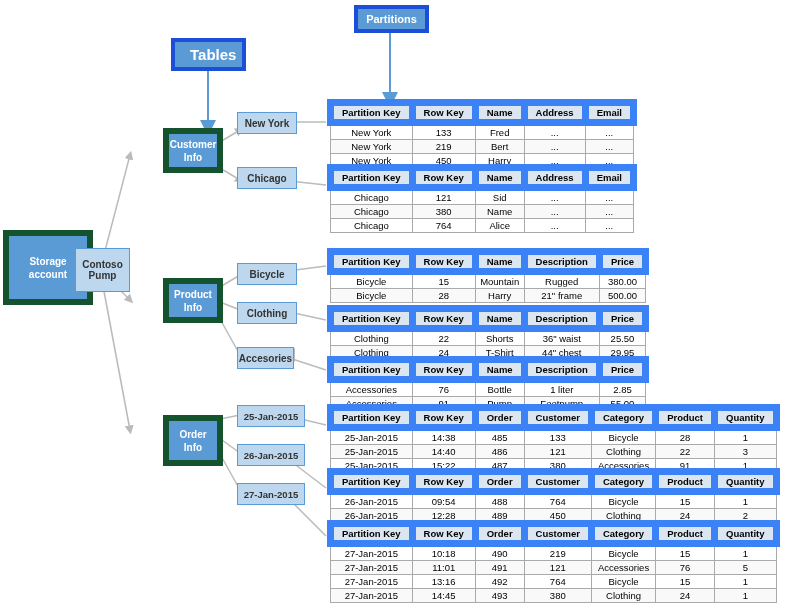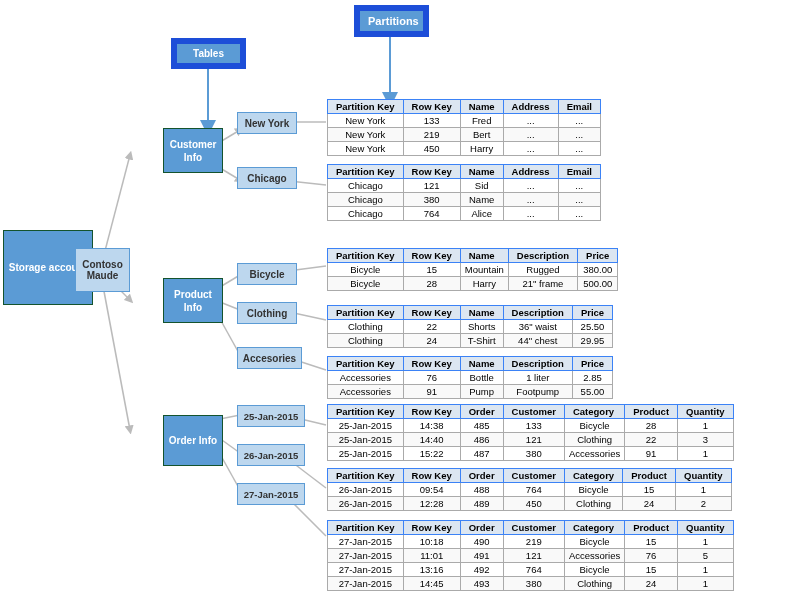--- a/index.html
+++ b/index.html
@@ -13,21 +13,21 @@
       position: relative;
     }
     .diagram {
       position: relative;
       width: 803px;
       height: 606px;
     }
     
     .box {
       position: absolute;
-      border: 1px solid #14532d;
+      border: 6px solid #14532d;
       background: #5b9bd5;
       color: white;
       font-weight: bold;
       text-align: center;
       display: flex;
       align-items: center;
       justify-content: center;
       font-size: 11px;
     }
     .box-light {
@@ -36,21 +36,21 @@
       color: #333;
     }
     
     .data-table {
       position: absolute;
       border-collapse: collapse;
       font-size: 9.5px;
     }
     .data-table th {
       background: #dce6f1;
-      border: 1px solid #3b82f6;
+      border: 7px solid #3b82f6;
       padding: 1px 8px;
       font-weight: bold;
       text-align: left;
       white-space: nowrap;
     }
     .data-table td {
       border: 1px solid #aaa;
       padding: 1px 4px;
       white-space: nowrap;
       text-align: center;
@@ -59,21 +59,21 @@
     
     .arrows-svg {
       position: absolute;
       top: 0; left: 0;
       width: 803px;
       height: 606px;
       pointer-events: none;
     }
     .label-box {
       position: absolute;
-      border: 6px solid #1d4ed8;
+      border: 4px solid #1d4ed8;
       background: #5b9bd5;
       color: white;
       font-weight: bold;
       text-align: center;
       padding: 3px 8px;
       font-size: 12px;
     }
   </style>
 </head>
 <body>
@@ -136,39 +136,39 @@
 
     <defs>
       <marker id="bluearrow" markerWidth="8" markerHeight="8" refX="4" refY="4" orient="auto">
         <path d="M0,0 L0,8 L8,4 z" fill="#5b9bd5"></path>
       </marker>
     </defs>
   </svg>
 
   <div class="label-box" style="left:354px; top:5px; width:75px; font-size:11px; padding:4px 8px;">Partitions</div>
 
-  <div class="label-box" style="left:171px; top:38px; width:75px; font-size:10px; padding:4px 15px;">Tables</div>
+  <div class="label-box" style="left:171px; top:38px; width:75px; font-size:15px; padding:4px 15px;">Tables</div>
 
   <div class="box" style="left:3px; top:230px; width:90px; height:75px; font-size:10px; line-height:1.3;">Storage account</div>
 
-  <div class="box box-light" style="left:75px; top:248px; width:55px; height:44px; font-size:10px; font-weight:bold;">Contoso Maude</div>
+  <div class="box box-light" style="left:75px; top:248px; width:55px; height:44px; font-size:10px; font-weight:bold;">Contoso Pump</div>
 
   <div class="box" style="left:163px; top:128px; width:60px; height:45px; font-size:10px; line-height:1.3;">Customer Info</div>
 
   <div class="box box-light" style="left:237px; top:112px; width:60px; height:22px; font-size:10px;">New York</div>
 
   <div class="box box-light" style="left:237px; top:167px; width:60px; height:22px; font-size:10px;">Chicago</div>
 
   <div class="box" style="left:163px; top:278px; width:60px; height:45px; font-size:10px; line-height:1.3;">Product Info</div>
 
   <div class="box box-light" style="left:237px; top:263px; width:60px; height:22px; font-size:10px;">Bicycle</div>
 
   <div class="box box-light" style="left:237px; top:302px; width:60px; height:22px; font-size:10px;">Clothing</div>
 
-  <div class="box box-light" style="left:237px; top:347px; width:65px; height:22px; font-size:10px;">Accesories</div>
+  <div class="box box-light" style="left:237px; top:347px; width:57px; height:22px; font-size:10px;">Accesories</div>
 
   <div class="box" style="left:163px; top:415px; width:60px; height:51px; font-size:10px; line-height:1.3;">Order Info</div>
 
   <div class="box box-light" style="left:237px; top:405px; width:68px; height:22px; font-size:9.5px;">25-Jan-2015</div>
 
   <div class="box box-light" style="left:237px; top:444px; width:68px; height:22px; font-size:9.5px;">26-Jan-2015</div>
 
   <div class="box box-light" style="left:237px; top:483px; width:68px; height:22px; font-size:9.5px;">27-Jan-2015</div>
 
   <table class="data-table" style="left:327px; top:99px;">

